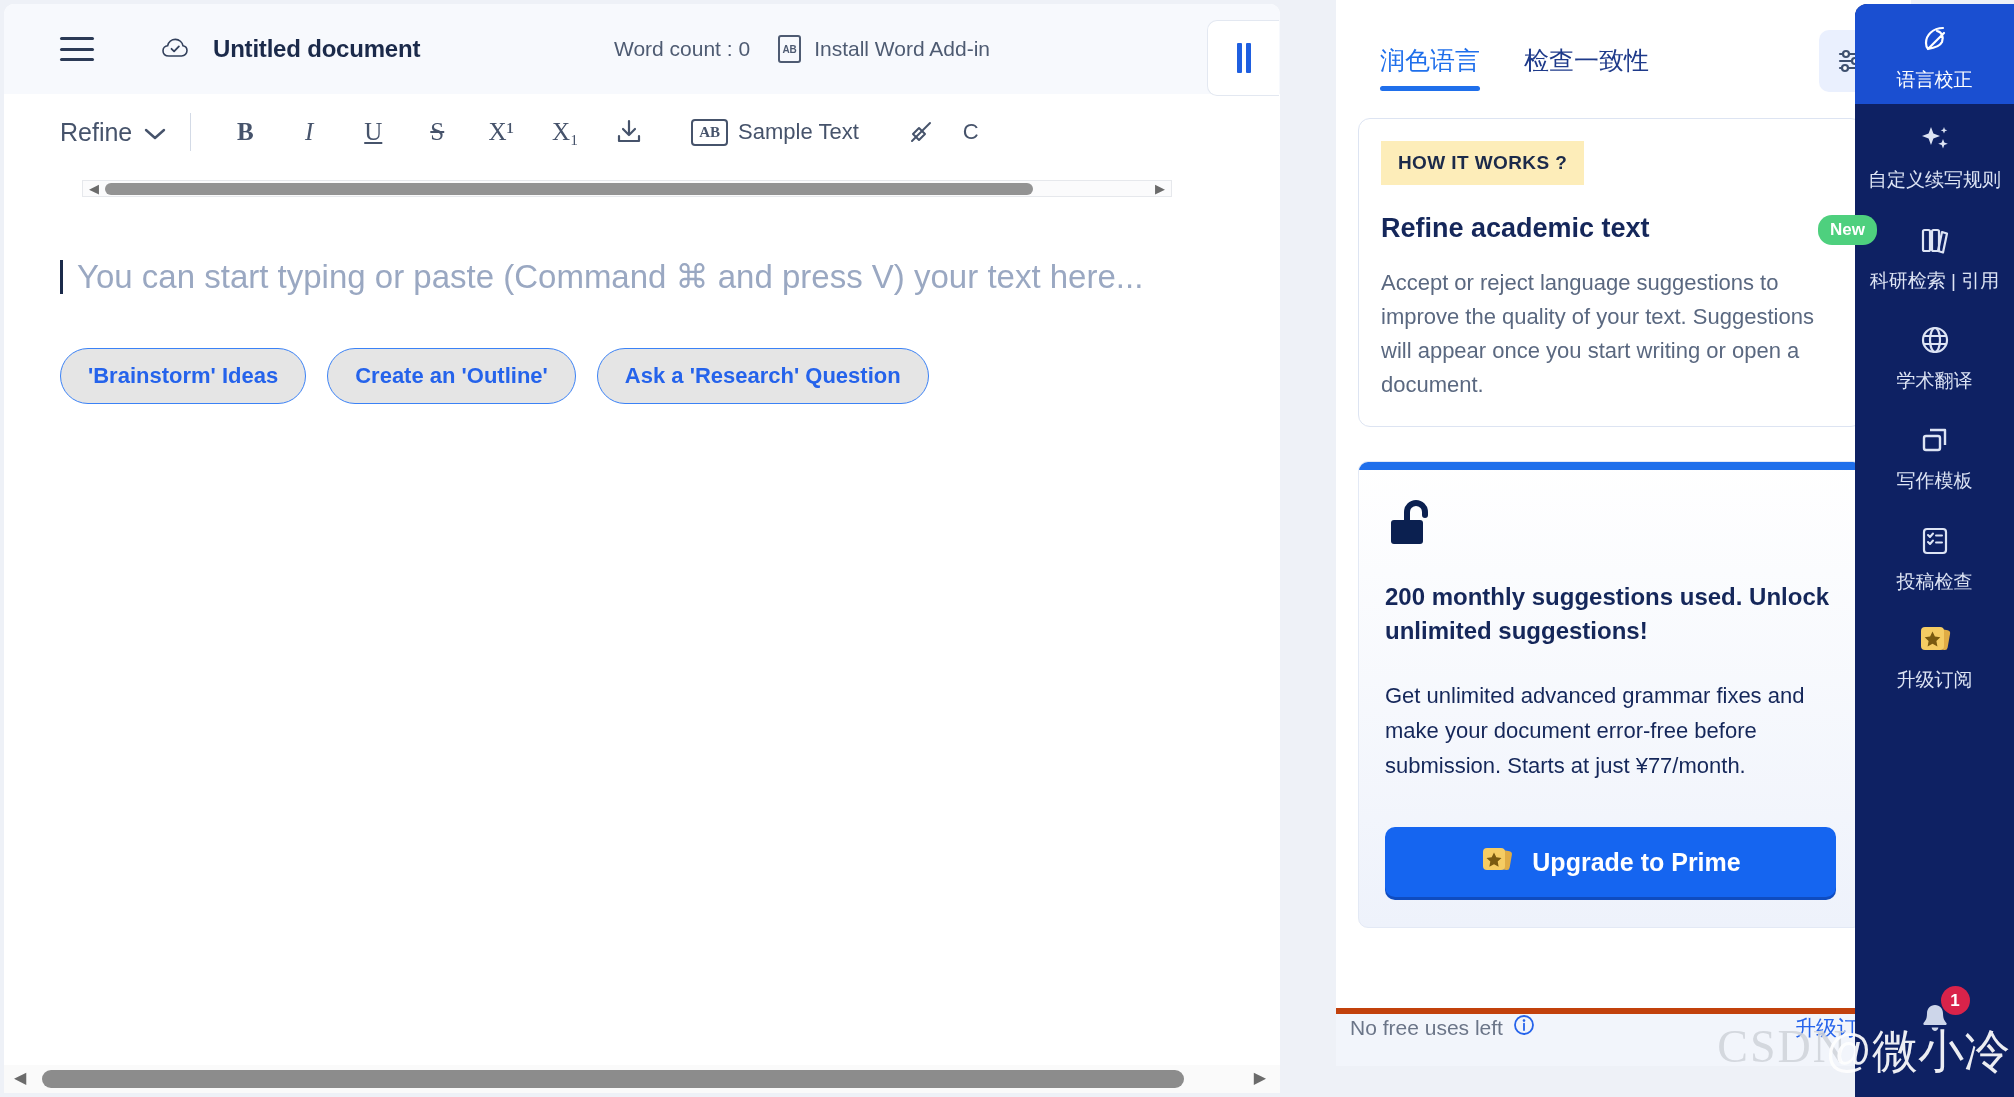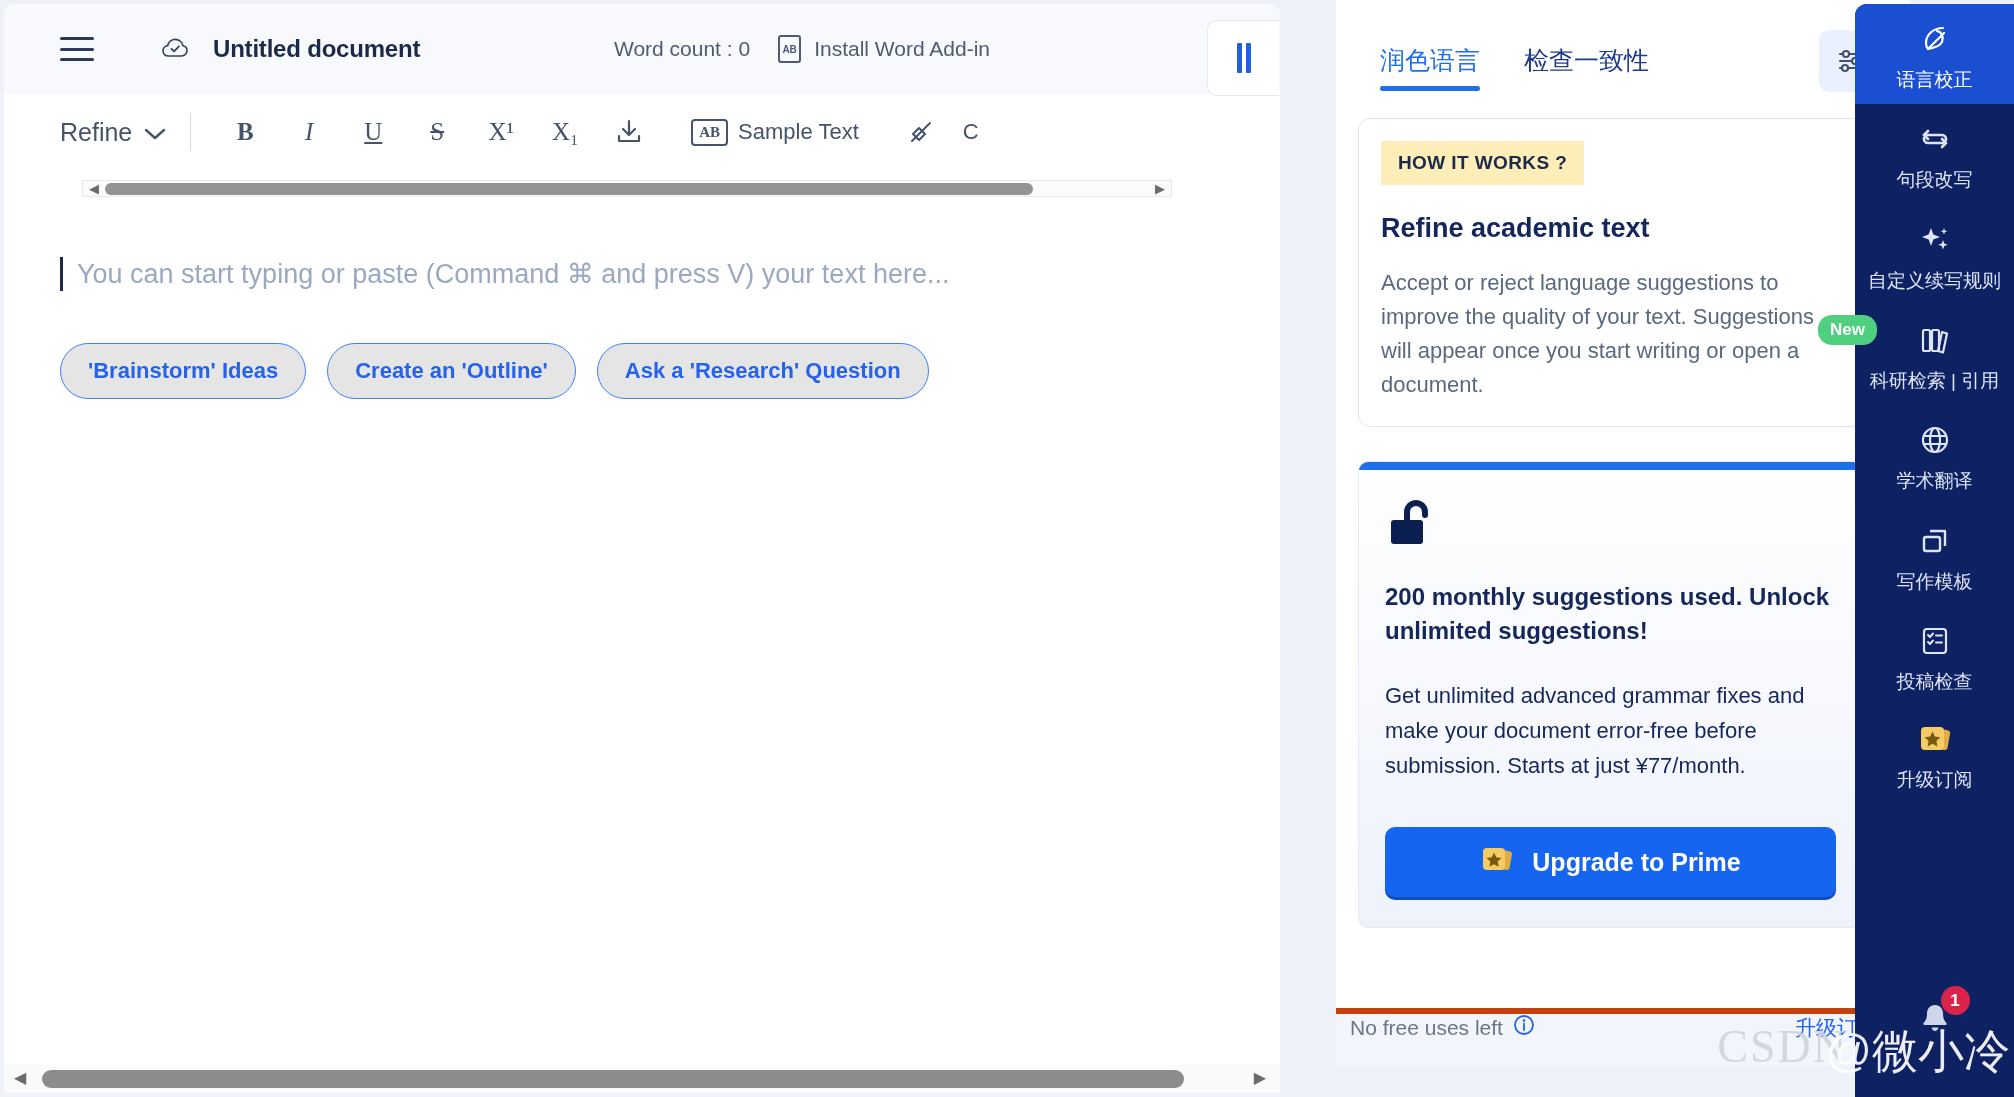--- a/index.html
+++ b/index.html
@@ -118,21 +118,21 @@
   .ruler-arrow.l { left: 6px; top: 0px; }
   .ruler-arrow.r { right: 6px; top: 0px; }
 
   
   .doc-body { padding: 60px 0 0 56px; position: relative; }
   .placeholder-row { display:flex; align-items:center; }
   .caret {
     width: 3px; height: 34px; background: #1b2a4a; margin-right: 14px;
   }
   .placeholder-text {
-    font-size: 27px; color: #9aa8c2;
+    font-size: 33px; color: #9aa8c2;
   }
   .chips {
     display:flex; gap: 21px; margin-top: 52px;
   }
   .chip {
     border: 1.6px solid #3b82f6;
     border-radius: 28px;
     padding: 14px 27px;
     font-size: 22px; font-weight: 600;
     color: #2563eb;
@@ -535,31 +535,20 @@
 
     <div class="fn-item active">
       <span>
         <svg width="34" height="34" viewBox="0 0 34 34">
             <path d="M25 6 C15 6 8 13 8 21 c0 3 1 5 2 6 M10 27 l16 -16 M19 9 c5 1 7 6 5 11 -2 4 -8 6 -14 7" fill="none" stroke="#ffffff" stroke-width="2.2" stroke-linecap="round" stroke-linejoin="round"></path>
           </svg>
       </span>
       <span class="fn-label">语言校正</span>
     </div>
 
-    <div class="fn-item">
-      <span>
-        <svg width="34" height="34" viewBox="0 0 34 34">
-            <path d="M6 13 h18 a4 4 0 0 1 4 4 v1" fill="none" stroke="#dde4f4" stroke-width="2.6" stroke-linecap="round"></path>
-            <path d="M10 9 L6 13 L10 17" fill="none" stroke="#dde4f4" stroke-width="2.6" stroke-linecap="round" stroke-linejoin="round"></path>
-            <path d="M28 21 h-18 a4 4 0 0 1 -4 -4 v-1" fill="none" stroke="#dde4f4" stroke-width="2.6" stroke-linecap="round"></path>
-            <path d="M24 17 L28 21 L24 25" fill="none" stroke="#dde4f4" stroke-width="2.6" stroke-linecap="round" stroke-linejoin="round"></path>
-          </svg>
-      </span>
-      <span class="fn-label">句段改写</span>
-    </div>
 
     <div class="fn-item">
       <span>
         <svg width="34" height="34" viewBox="0 0 34 34">
             <path d="M13 5 l2.4 6.6 l6.6 2.4 l-6.6 2.4 l-2.4 6.6 l-2.4 -6.6 l-6.6 -2.4 l6.6 -2.4 Z" fill="#dde4f4"></path>
             <path d="M25 17 l1.3 3.5 l3.5 1.3 l-3.5 1.3 l-1.3 3.5 l-1.3 -3.5 l-3.5 -1.3 l3.5 -1.3 Z" fill="#dde4f4"></path>
             <path d="M26 5 l .9 2.4 l2.4 .9 l-2.4 .9 l-.9 2.4 l-.9 -2.4 l-2.4 -.9 l2.4 -.9 Z" fill="#dde4f4"></path>
           </svg>
       </span>
       <span class="fn-label">自定义续写规则</span>

